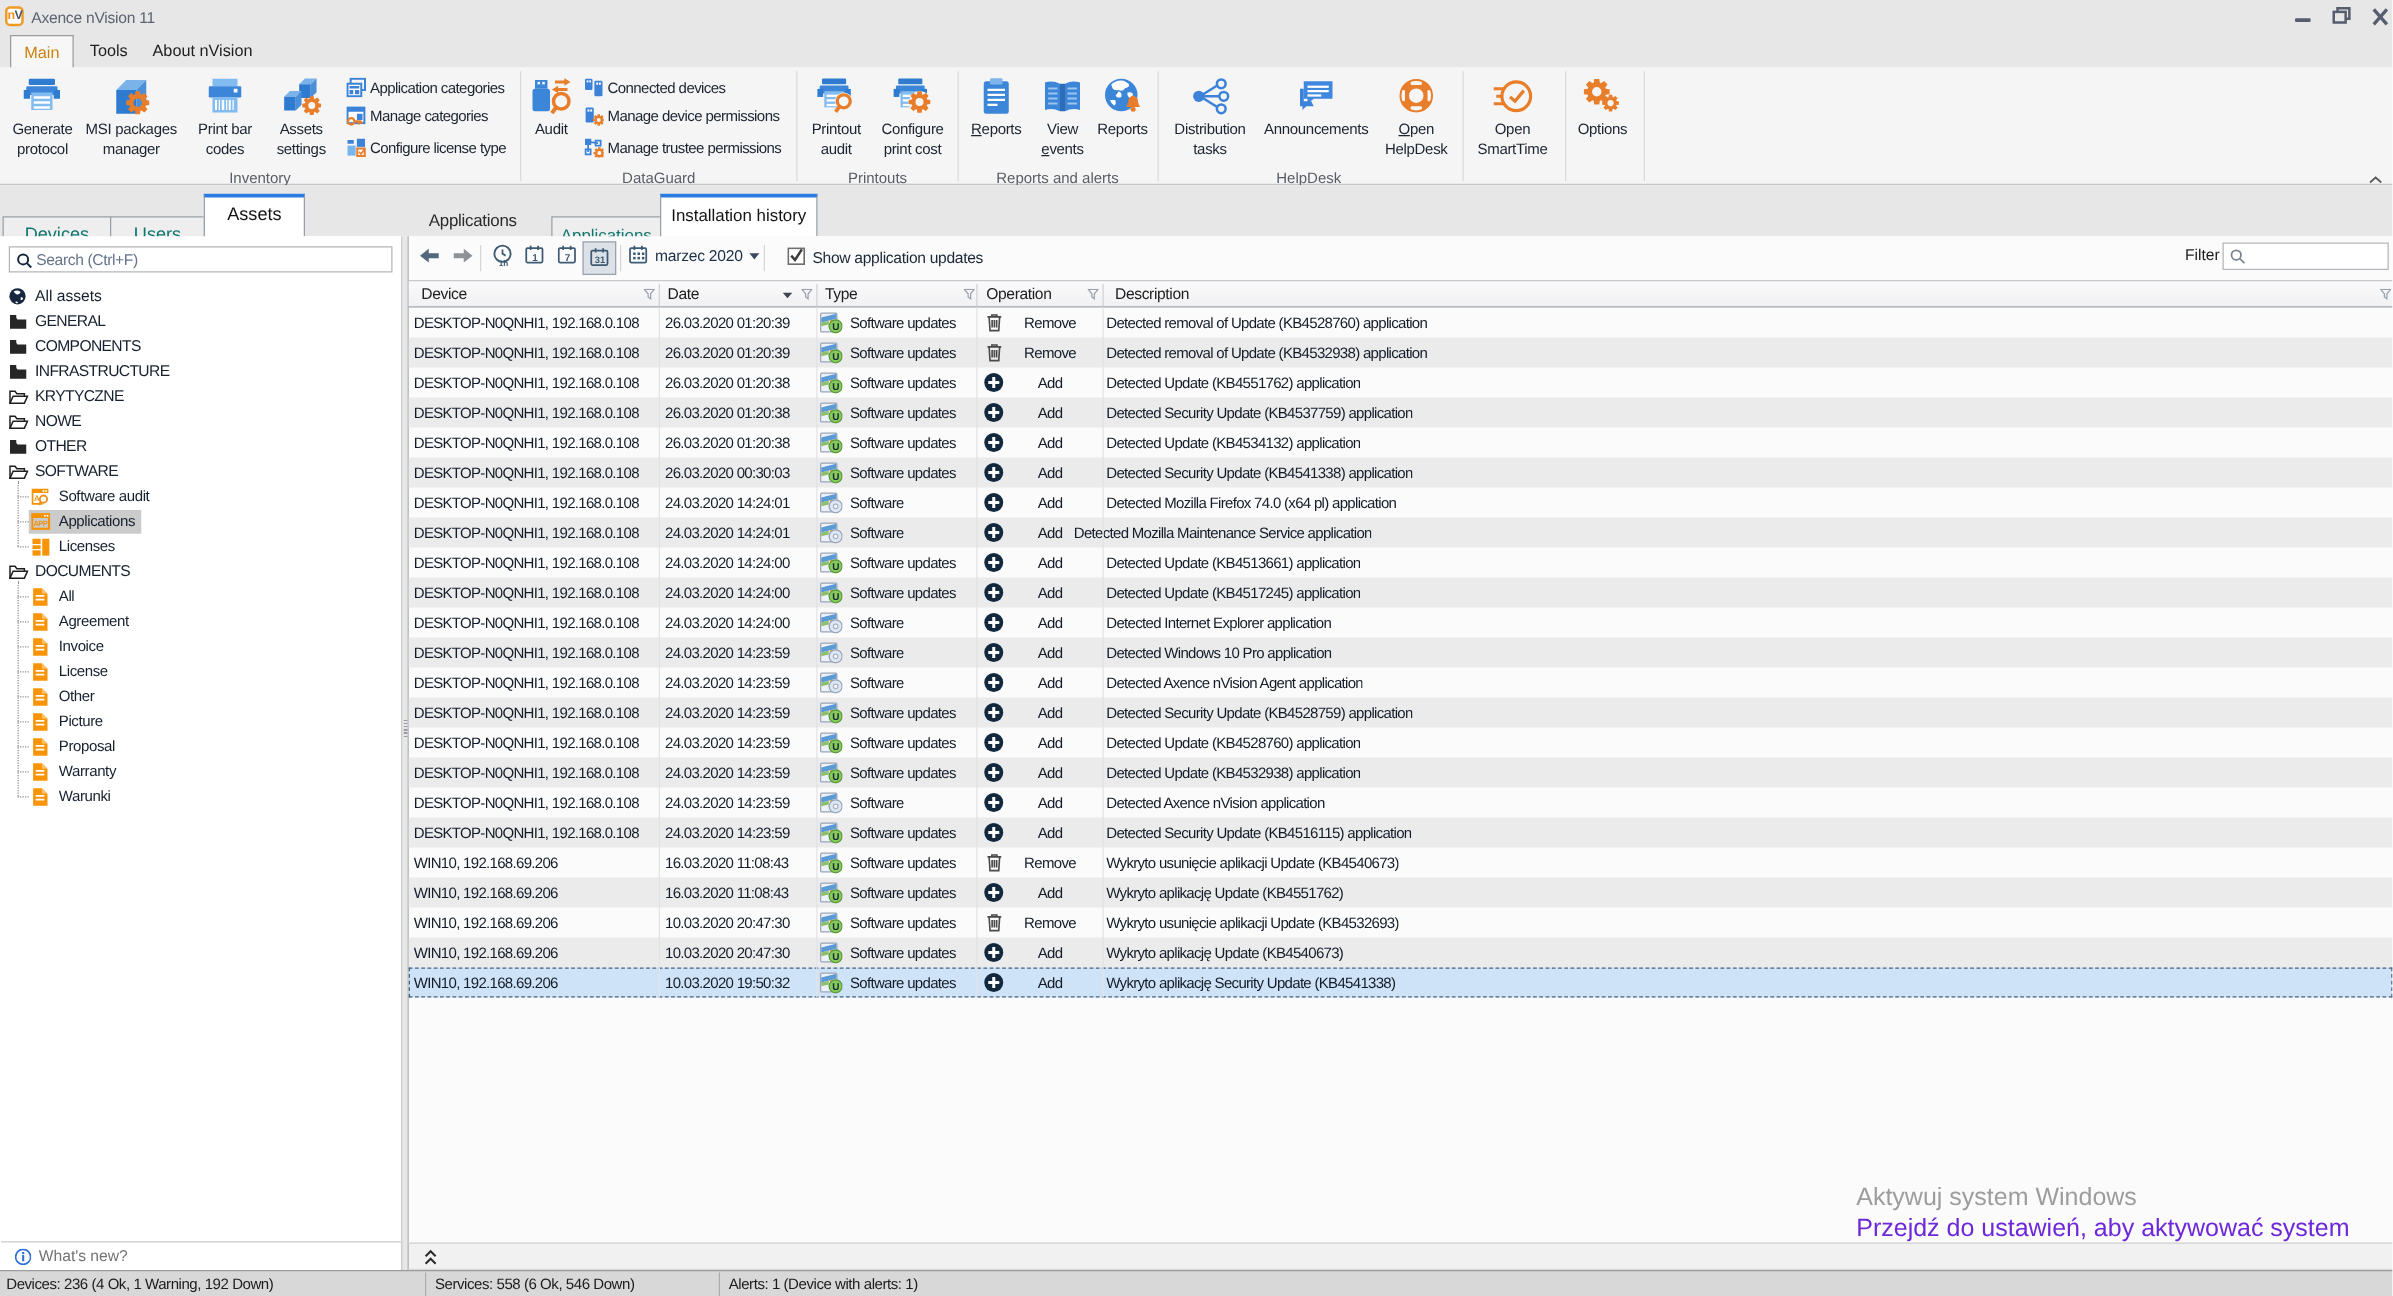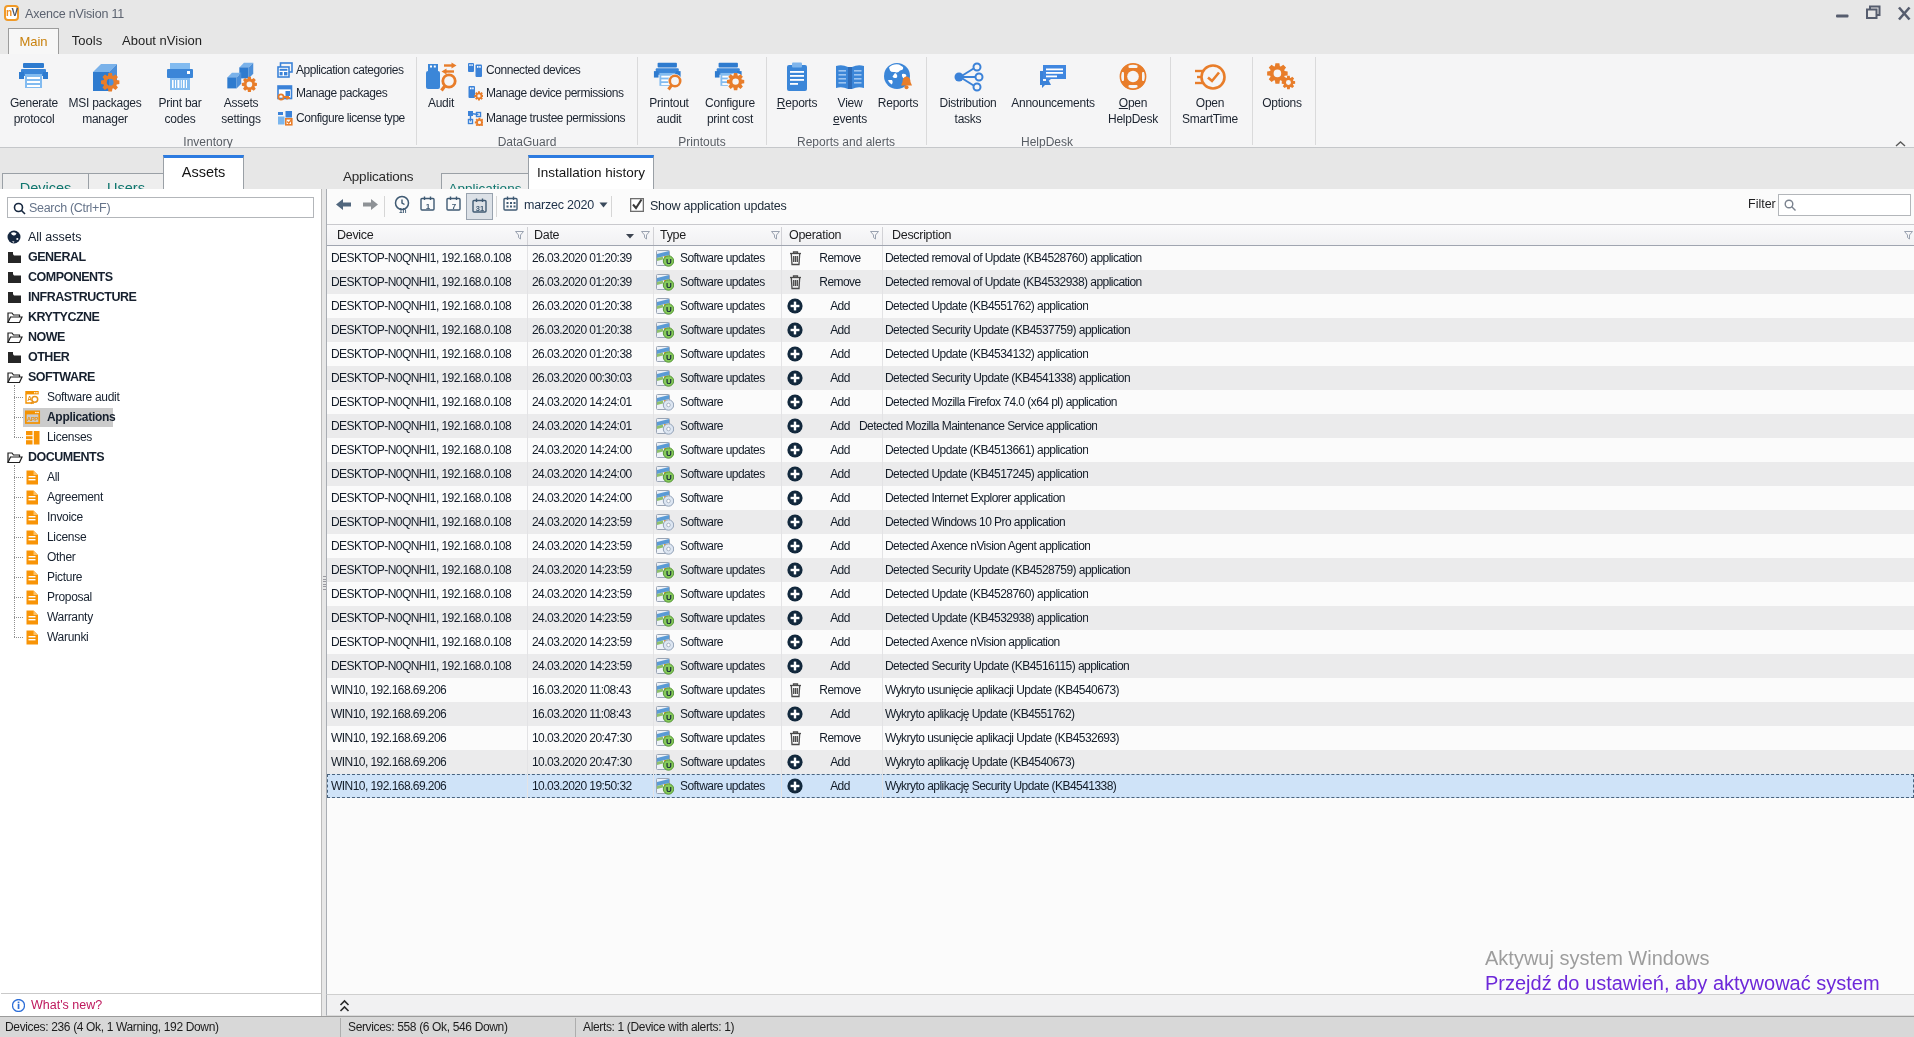--- a/index.html
+++ b/index.html
@@ -21,21 +21,21 @@
 .gsep{position:absolute;top:3px;height:88px;width:1px;background:#dadadb}
 .glabel{position:absolute;top:81px;font-size:12px;color:#585d64;transform:translateX(-50%);white-space:nowrap}
 #band{left:0;top:148px;width:1914px;height:41px;background:#e7e7e7}
 .stab{position:absolute;top:25px;height:31px;background:#eeeeee;border:1px solid #9aa0a6;text-align:center;font-size:14.5px;color:#0f766e;line-height:29px}
 .stab.sel{top:7px;height:34px;background:#fff;border-top:3px solid #2c7be0;border-bottom:none;color:#141414}
 #viewlbl{position:absolute;left:343px;top:21px;font-size:13.5px;letter-spacing:-0.2px;color:#2a2a2a}
 #sidebar{left:1px;top:189px;width:321px;height:804px;background:#fff;border-right:1px solid #bcbcbc}
 #searchbox{left:6px;top:8px;width:307px;height:21px;border:1px solid #b3b6ba;background:#fff}
 #searchbox span{position:absolute;left:21px;top:3px;font-size:12.5px;letter-spacing:-0.3px;color:#66748a}
 .trow{position:absolute;left:0;width:321px;height:20px;font-size:12.5px;color:#16202e;line-height:20px}
-.trow.b{font-weight:bold;letter-spacing:-0.5px}
+.trow.b{font-weight:normal;letter-spacing:-0.5px}
 .trow svg{position:absolute;top:3px}
 .trow .t0{position:absolute;left:27px}
 .trow .t1{position:absolute;left:46px;font-size:12px;letter-spacing:-0.3px}
 .tsel{position:absolute;left:22px;width:90px;height:19px;background:#cbcbcb}
 .dotv{position:absolute;border-left:1px dotted #8f8f8f;width:0}
 .doth{position:absolute;border-top:1px dotted #8f8f8f;height:0}
 #splitter{left:322px;top:189px;width:5px;height:827px;background:#e7e7e7}
 #content{left:326px;top:189px;width:1588px;height:805px;background:#fbfbfb;border-left:1px solid #a9adb3}
 .tsep{position:absolute;top:7px;height:21px;width:1px;background:#d6d6d6}
 #cal31{position:absolute;left:139px;top:4px;width:27px;height:27px;background:#dce1e7;border:1px solid #98a2ae}
@@ -46,21 +46,21 @@
 #ghead .hc{position:absolute;top:3px}
 .colsep{position:absolute;top:2px;height:18px;width:1px;background:#d2d2d6}
 .grow{position:absolute;left:0;width:1587px;height:24px;font-size:12px;letter-spacing:-0.55px;color:#131c28;line-height:24px}
 .grow.alt{background:#ebebec}
 .grow.sel{background:#cfe3f8;outline:1px dashed #49637e;outline-offset:-1px}
 .gc{position:absolute;top:0;white-space:nowrap;overflow:hidden}
 .gvl{position:absolute;top:57px;height:552px;width:1px;background:#e3e3e5}
 #wm1{position:absolute;left:1158px;top:758px;font-size:20px;color:#9d9d9d}
 #wm2{position:absolute;left:1158px;top:783px;font-size:20px;color:#6d28d9}
 #whatsnew{left:1px;top:993px;width:321px;height:23px;background:#fff;border-top:1px solid #c9c9c9;border-right:1px solid #bcbcbc}
-#whatsnew span{position:absolute;left:30px;top:4px;font-size:12.5px;color:#be185d}
+#whatsnew span{position:absolute;left:30px;top:4px;font-size:12.5px;color:#737373}
 #eventbar{left:326px;top:994px;width:1588px;height:22px;border-left:1px solid #a9adb3;background:#f1f1f2;border-top:1px solid #cfcfcf;border-bottom:1px solid #dadada}
 #eventbar .el{position:absolute;left:0;width:100%;top:3px;text-align:center;font-weight:bold;font-size:12.5px;color:#17171c;padding-left:40px}
 #statusbar{left:0;top:1016px;width:1914px;height:21px;background:#d8d8d8;border-top:1px solid #9b9b9b;font-size:12px;color:#1c1c1c}
 #statusbar span{position:absolute;top:3px;letter-spacing:-0.35px}
 .ssep{position:absolute;top:1px;height:19px;width:1px;background:#adadad}
 </style></head><body>
 <svg width="0" height="0" style="position:absolute">
 <defs>
 <path id="gear24" d="M22.8,9.9 L22.8,14.1 L19.6,14.6 L19.2,15.5 L21.1,18.2 L18.2,21.1 L15.5,19.2 L14.6,19.6 L14.1,22.8 L9.9,22.8 L9.4,19.6 L8.5,19.2 L5.8,21.1 L2.9,18.2 L4.8,15.5 L4.4,14.6 L1.2,14.1 L1.2,9.9 L4.4,9.4 L4.8,8.5 L2.9,5.8 L5.8,2.9 L8.5,4.8 L9.4,4.4 L9.9,1.2 L14.1,1.2 L14.6,4.4 L15.5,4.8 L18.2,2.9 L21.1,5.8 L19.2,8.5 L19.6,9.4 Z M8.0,12.0 a4.0,4.0 0 1 0 8.0,0 a4.0,4.0 0 1 0 -8.0,0 Z" fill-rule="evenodd"></path>
 <path id="gear16" d="M15.5,6.5 L15.5,9.5 L13.1,9.8 L12.9,10.4 L14.3,12.2 L12.2,14.3 L10.4,12.9 L9.8,13.1 L9.5,15.5 L6.5,15.5 L6.2,13.1 L5.6,12.9 L3.8,14.3 L1.7,12.2 L3.1,10.4 L2.9,9.8 L0.5,9.5 L0.5,6.5 L2.9,6.2 L3.1,5.6 L1.7,3.8 L3.8,1.7 L5.6,3.1 L6.2,2.9 L6.5,0.5 L9.5,0.5 L9.8,2.9 L10.4,3.1 L12.2,1.7 L14.3,3.8 L12.9,5.6 L13.1,6.2 Z M5.4,8.0 a2.6,2.6 0 1 0 5.2,0 a2.6,2.6 0 1 0 -5.2,0 Z" fill-rule="evenodd"></path>
@@ -402,21 +402,21 @@
       <span>Application categories</span>
     </div>
     <div class="sb" style="left:277px;top:31px">
       <svg width="16" height="16" viewBox="0 0 16 16">
  <rect x="1" y="1" width="13.5" height="12.5" fill="#fff" stroke="#3b82d8" stroke-width="1.6"></rect>
  <rect x="1" y="1" width="13.5" height="3.4" fill="#3b82d8"></rect>
  <rect x="8.5" y="6" width="4.5" height="5" fill="#3b82d8"></rect>
  <circle cx="4" cy="12" r="2.6" fill="none" stroke="#e87d2a" stroke-width="1.8"></circle>
  <path d="M6.5 12 H12 M10 12 V14.5 M12 12 V14" stroke="#e87d2a" stroke-width="1.8" fill="none"></path>
 </svg>
-      <span>Manage packages</span>
+      <span>Manage categories</span>
     </div>
     <div class="sb" style="left:277px;top:56px">
       <svg width="16" height="16" viewBox="0 0 16 16">
  <rect x="1" y="2" width="5" height="3" fill="#3b82d8"></rect>
  <rect x="8.5" y="1" width="6.5" height="6.5" fill="#3b82d8"></rect>
  <rect x="1" y="6.5" width="6.5" height="8" fill="#7ab6ee"></rect>
  <rect x="8.8" y="8.8" width="6" height="6" fill="#fff" stroke="#e87d2a" stroke-width="1.6"></rect>
  <path d="M10.2 11.5 L11.8 13.2 L14.5 9.5" fill="none" stroke="#e87d2a" stroke-width="1.4"></path>
 </svg>
       <span>Configure license type</span>

